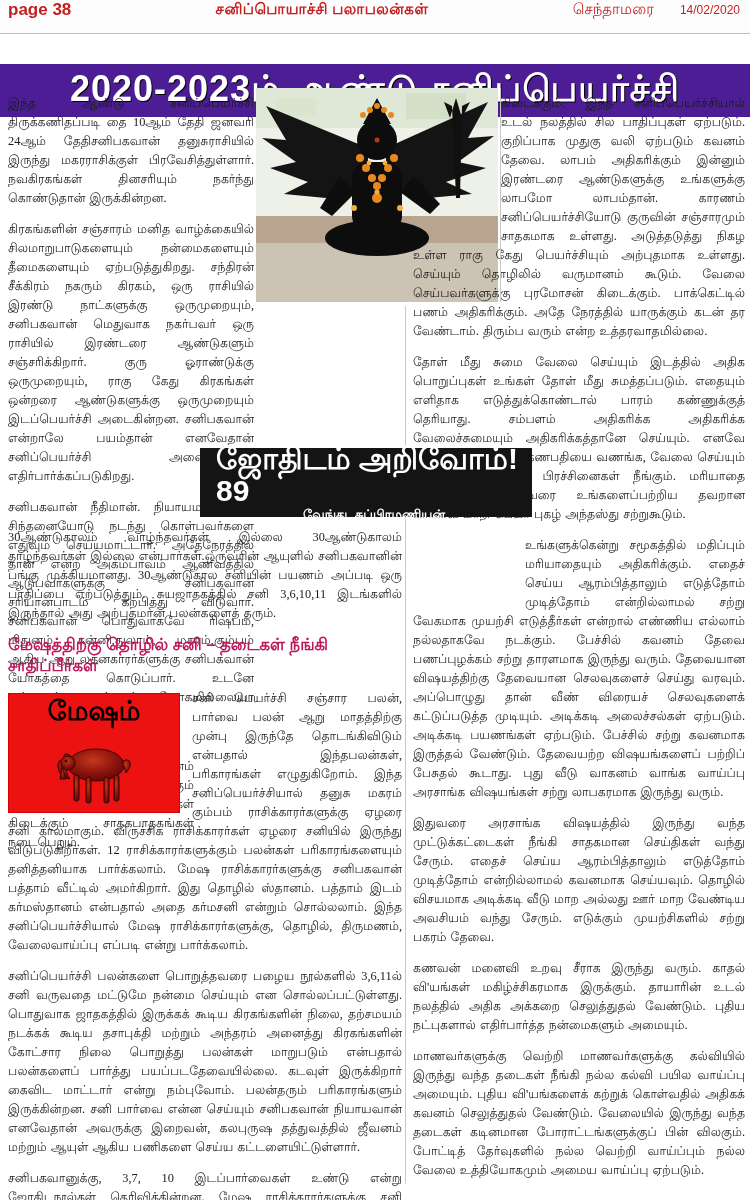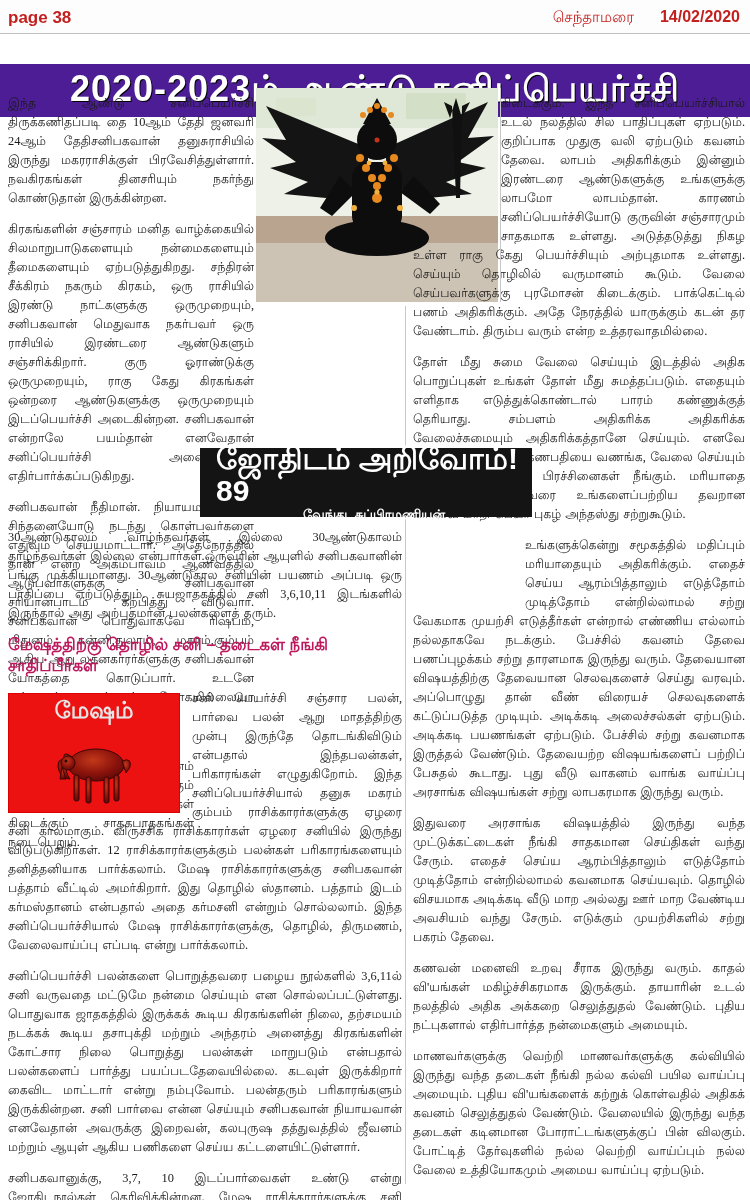--- a/index.html
+++ b/index.html
@@ -2,25 +2,25 @@
 <html><head>
 <meta charset="utf-8">
 <style>
   html,body{margin:0;padding:0;}
   body{
     width:750px;height:1200px;position:relative;background:#ffffff;
     font-family:"Liberation Serif", serif;color:#1a1a1a;overflow:hidden;
   }
   
   .masthead{position:absolute;left:0;top:0;width:750px;height:33px;background:#fdfdfd;}
-  .masthead .inner{display:flex;align-items:center;justify-content:space-between;padding:8px 10px 0 8px;}
+  .masthead .inner{display:flex;align-items:center;justify-content:space-between;padding:0 10px 0 8px;}
   .page-no{font-family:"Liberation Sans",sans-serif;font-weight:bold;font-size:17px;color:#c31f1f;}
   .mast-center{font-size:15px;color:#c31f1f;font-weight:bold;letter-spacing:.5px;}
   .mast-right{font-size:15px;color:#c31f1f;display:flex;gap:26px;align-items:baseline;}
-  .mast-date{font-family:"Liberation Sans",sans-serif;font-weight:bold;font-size:16px;}
+  .mast-date{font-family:"Liberation Sans",sans-serif;font-weight:normal;font-size:12px;}
   .mast-rule{position:absolute;left:0;top:33px;width:750px;height:1px;background:#bfbfbf;}
   
   .banner{position:absolute;left:0;top:36px;width:750px;height:53px;background:#4c1d95;
           display:flex;align-items:center;justify-content:center;margin-top:28px;}
   .banner-title{color:#ffffff;font-family:"Liberation Sans",sans-serif;font-weight:bold;
                 font-size:36px;letter-spacing:1px;text-shadow:1px 1px 0 #000;}
   
   .col p, .flowp{
     font-size:12.4px;line-height:19px;text-align:justify;margin:0 0 12px 0;
     word-spacing:1px;
@@ -33,36 +33,37 @@
   .feature-box{position:absolute;left:200px;top:448px;width:316px;height:69px;background:#141414;
                display:flex;flex-direction:column;align-items:center;justify-content:center;z-index:5;padding-left:16px;}
   .feature-title{color:#fff;font-family:"Liberation Sans",sans-serif;font-weight:bold;font-size:30px;line-height:32px;}
   .feature-author{color:#fff;font-family:"Liberation Sans",sans-serif;font-weight:bold;font-size:13px;line-height:15px;}
   
   .left-main{position:absolute;left:8px;top:528px;width:394px;}
   .subhead{font-family:"Liberation Sans",sans-serif;font-weight:bold;font-size:16.5px;
            margin:2px 0 12px 0;color:#be185d;}
   .rasi-box{float:left;width:172px;height:120px;background:#ec1212;margin:4px 12px 6px 0;
             display:flex;flex-direction:column;align-items:center;box-shadow:0 0 0 1px #d00 inset;}
-  .rasi-label{color:#e5e5e5;font-weight:bold;font-size:23px;line-height:32px;margin-top:2px;
+  .rasi-label{color:#000000;font-weight:bold;font-size:27px;line-height:32px;margin-top:2px;
               font-family:"Liberation Serif",serif;}
   
   .right-main{position:absolute;left:413px;top:94px;width:332px;}
   .img-spacer{float:left;width:88px;height:152px;}
   .box-spacer{float:left;width:104px;height:76px;margin-right:8px;}
   
   .vline-top{position:absolute;left:500px;top:88px;width:1px;height:214px;background:#c8c8c8;}
   .vline-main{position:absolute;left:405px;top:306px;width:1px;height:878px;background:#c8c8c8;}
 </style>
 </head>
 <body>
 
 <div class="masthead">
   <div class="inner">
     <span class="page-no">page 38</span>
+    <span class="mast-center">சனிப்பொயாச்சி பலாபலன்கள்</span>
     <span class="mast-right">
       <span>செந்தாமரை</span>
       <span class="mast-date">14/02/2020</span>
     </span>
   </div>
 </div>
 <div class="mast-rule"></div>
 
 <div class="banner">
   <span class="banner-title">2020-2023ம் ஆண்டு சனிப்பெயர்ச்சி</span>

